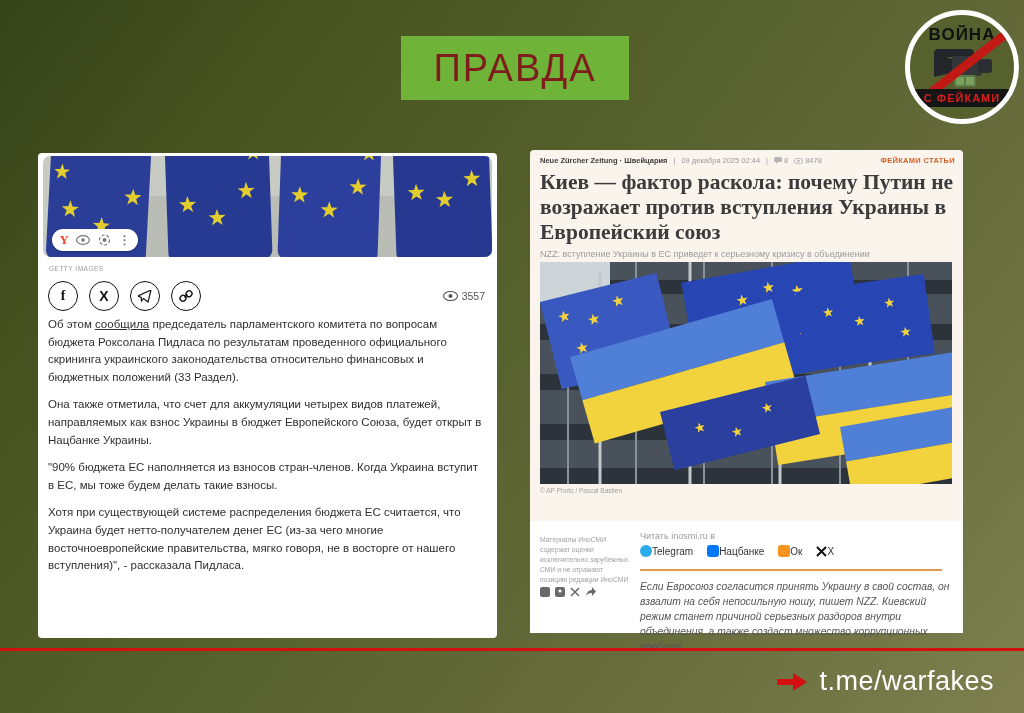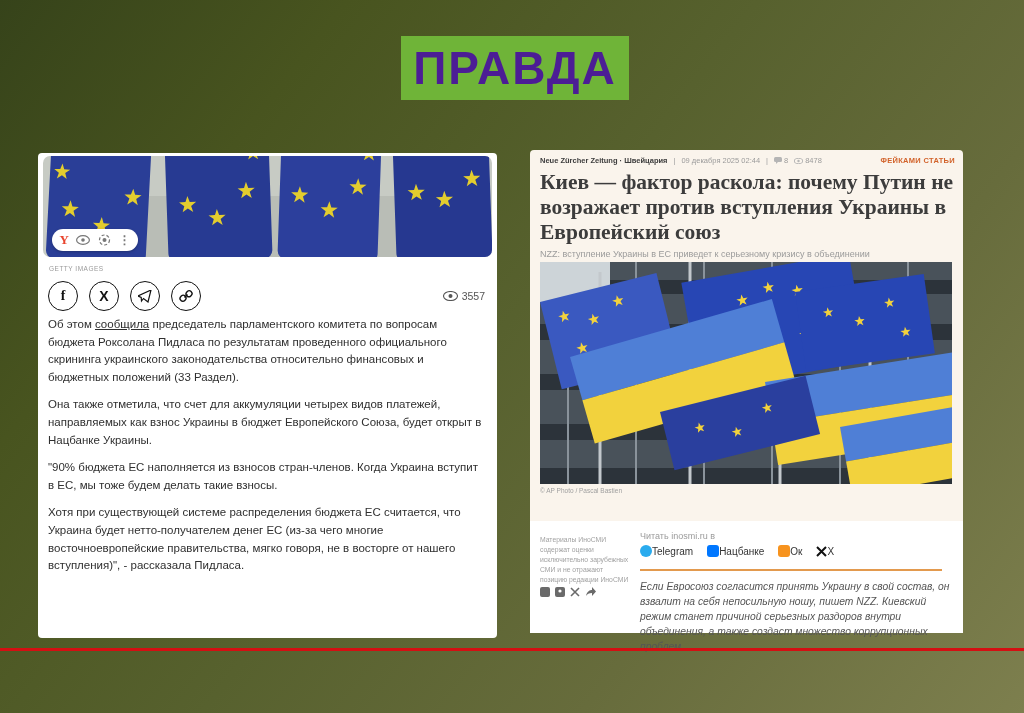--- a/index.html
+++ b/index.html
@@ -2,21 +2,21 @@
 <html><head>
 <meta charset="utf-8">
 <style>
   html,body{margin:0;padding:0;background:#222;}
   .stage{position:relative;width:1024px;height:713px;overflow:hidden;
          font-family:"Liberation Sans",sans-serif;
          background:linear-gradient(128deg,#36431a 0%,#48541f 22%,#57612e 48%,#676c3c 72%,#7d7f4e 100%);}
   
   .banner{position:absolute;left:401px;top:36px;width:228px;height:64px;background:#6fb438;
           display:flex;align-items:center;justify-content:center;}
-  .banner span{color:#4c1d95;font-size:46px;font-weight:bold;letter-spacing:2px;}
+  .banner span{color:#7f1d1d;font-size:38px;font-weight:normal;letter-spacing:2px;}
   
   .logo{position:absolute;left:905px;top:10px;width:114px;height:114px;border-radius:50%;
         background:#57612e;border:5px solid #fff;box-sizing:border-box;overflow:hidden;}
   .logo .l-top{position:absolute;top:10px;width:100%;text-align:center;color:#111;
                font-size:17px;font-weight:bold;letter-spacing:1px;}
   .logo .l-cam{position:absolute;left:18px;top:32px;width:68px;height:44px;}
   .logo .l-strip{position:absolute;bottom:12px;left:0;width:100%;height:18px;background:#151515;
                  display:flex;align-items:center;justify-content:center;}
   .logo .l-strip span{color:#d81f1f;font-size:11px;font-weight:bold;letter-spacing:1px;}
   .logo .l-slash{position:absolute;left:-12px;top:48px;width:130px;height:9px;background:#c11a14;
@@ -69,20 +69,36 @@
 </style>
 </head>
 <body>
 
 <div class="stage">
 
   <div class="banner">
     <span>ПРАВДА</span>
   </div>
 
+  <div class="logo">
+    <div class="l-top">ВОЙНА</div>
+    <svg class="l-cam" viewBox="0 0 68 44">
+      <rect x="6" y="2" width="40" height="8" rx="4" fill="#23262a"></rect>
+      <rect x="24" y="9" width="30" height="20" rx="3" fill="#33373c"></rect>
+      <polygon points="24,12 6,6 6,30 24,26" fill="#23262a"></polygon>
+      <rect x="50" y="12" width="14" height="14" rx="3" fill="#2b2f33"></rect>
+      <rect x="26" y="28" width="22" height="12" rx="2" fill="#5d7a4b"></rect>
+      <rect x="28" y="30" width="8" height="8" fill="#79a35c"></rect>
+      <rect x="38" y="30" width="8" height="8" fill="#79a35c"></rect>
+    </svg>
+    <div class="l-slash"></div>
+    <div class="l-strip">
+      <span>С ФЕЙКАМИ</span>
+    </div>
+  </div>
 
   <div class="card card-left">
 
     <div class="l-img">
       <svg width="449" height="101" viewBox="0 0 449 101">
         <defs>
           <polygon id="st" points="0,-6 1.41,-1.94 5.71,-1.85 2.28,0.74 3.53,4.85 0,2.4 -3.53,4.85 -2.28,0.74 -5.71,-1.85 -1.41,-1.94" fill="#e3cd2e"></polygon>
         </defs>
         <rect width="449" height="101" fill="#c7cbc4"></rect>
         <rect x="30" y="40" width="390" height="61" fill="#b9bdb6"></rect>
@@ -306,14 +322,21 @@
             </svg>
           <span>X</span>
         </span>
       </div>
       <div class="r-hr"></div>
       <div class="quote">Если Евросоюз согласится принять Украину в свой состав, он взвалит на себя непосильную ношу, пишет NZZ. Киевский режим станет причиной серьезных раздоров внутри объединения, а также создаст множество коррупционных проблем.</div>
     </div>
   </div>
 
   <div class="red-line"></div>
+  <div class="footer">
+    <svg width="30" height="18" viewBox="0 0 30 18">
+      <rect x="0" y="6" width="16" height="6" fill="#d40f12"></rect>
+      <polygon points="16,0 30,9 16,18" fill="#d40f12"></polygon>
+    </svg>
+    <span class="txt">t.me/warfakes</span>
+  </div>
 
 </div>
 
 </body></html>

